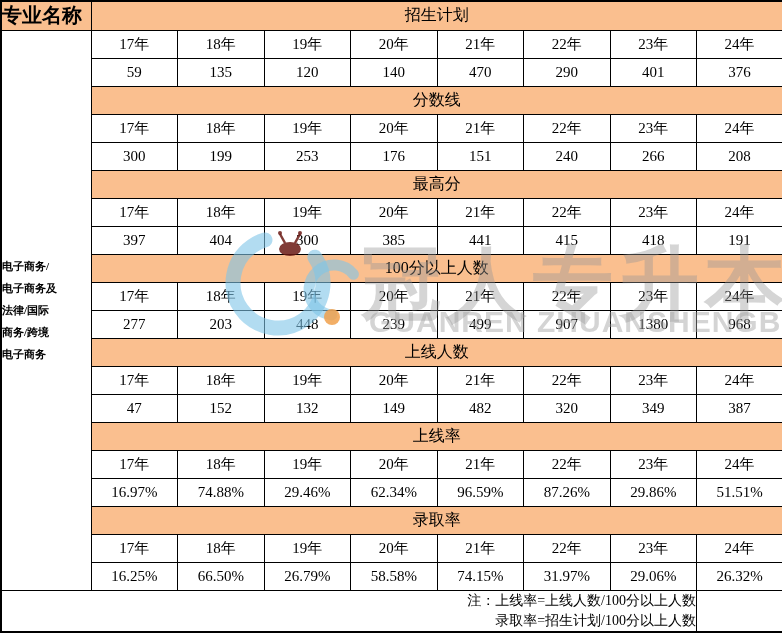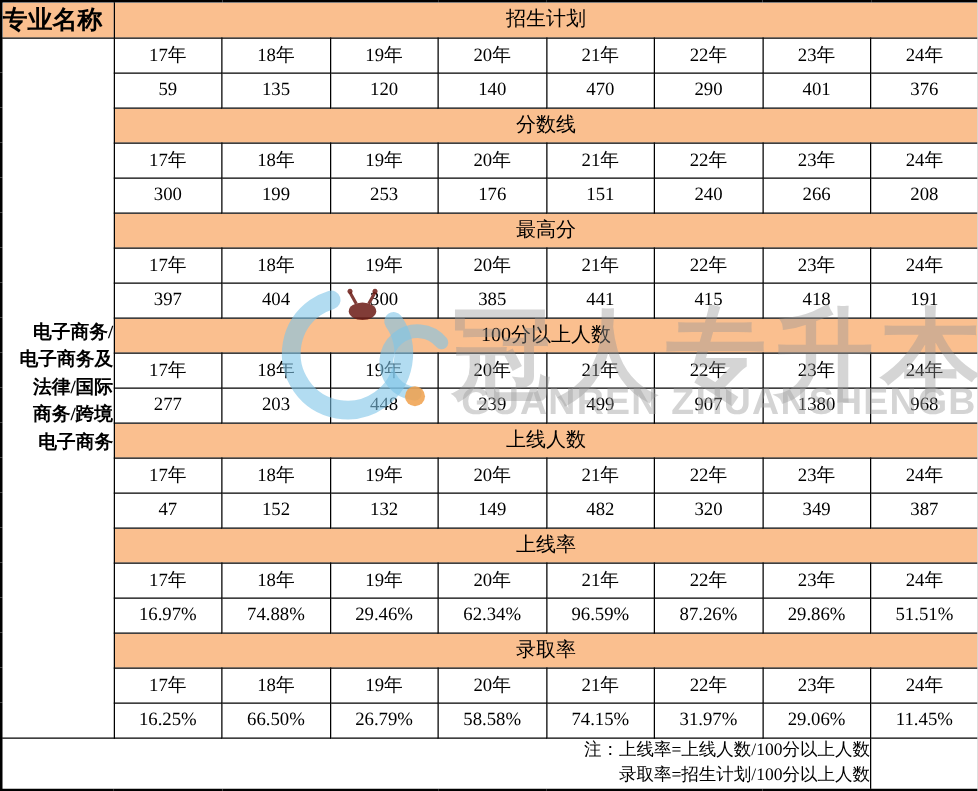--- a/index.html
+++ b/index.html
@@ -22,21 +22,21 @@
     overflow:hidden;
     color:#000;
   }
   tr.r-hdr{height:29px;}
   tr.r{height:28px;}
   tr.r-note{height:42px;border-radius:15px;}
   .orange{background:#FABF8F;}
   .band{font-weight:normal;text-align:center;font-size:16px;}
   .major-head{font-weight:bold;font-size:20px;text-align:left;padding-left:6px;}
   .major-cell{
-    font-weight:bold;text-align:right;font-size:15px;
+    font-weight:bold;text-align:left;font-size:11px;
     white-space:pre-line;line-height:22px;vertical-align:middle;
   }
   td.c{text-align:center;font-size:15px;}
   td.note-cell{text-align:right;font-size:14px;line-height:20px;padding-right:5px;vertical-align:middle;}
   
   .watermark{position:absolute;left:16px;top:0;width:782px;height:610px;pointer-events:none;margin-left:15px;}
   .wm-logo{position:absolute;left:185px;top:220px;}
   .wm-cn{
     position:absolute;left:330px;top:231px;
     font-size:80px;font-weight:bold;letter-spacing:6px;white-space:nowrap;
@@ -233,21 +233,21 @@
       <td class="c">24年</td>
     </tr>
     <tr class="r">
       <td class="c">16.25%</td>
       <td class="c">66.50%</td>
       <td class="c">26.79%</td>
       <td class="c">58.58%</td>
       <td class="c">74.15%</td>
       <td class="c">31.97%</td>
       <td class="c">29.06%</td>
-      <td class="c">11.45%</td>
+      <td class="c">26.32%</td>
     </tr>
 
     <tr class="r-note">
       <td colspan="8" class="note-cell">
         <div>注：上线率=上线人数/100分以上人数</div>
         <div>录取率=招生计划/100分以上人数</div>
       </td>
       <td></td>
     </tr>
   </tbody>

